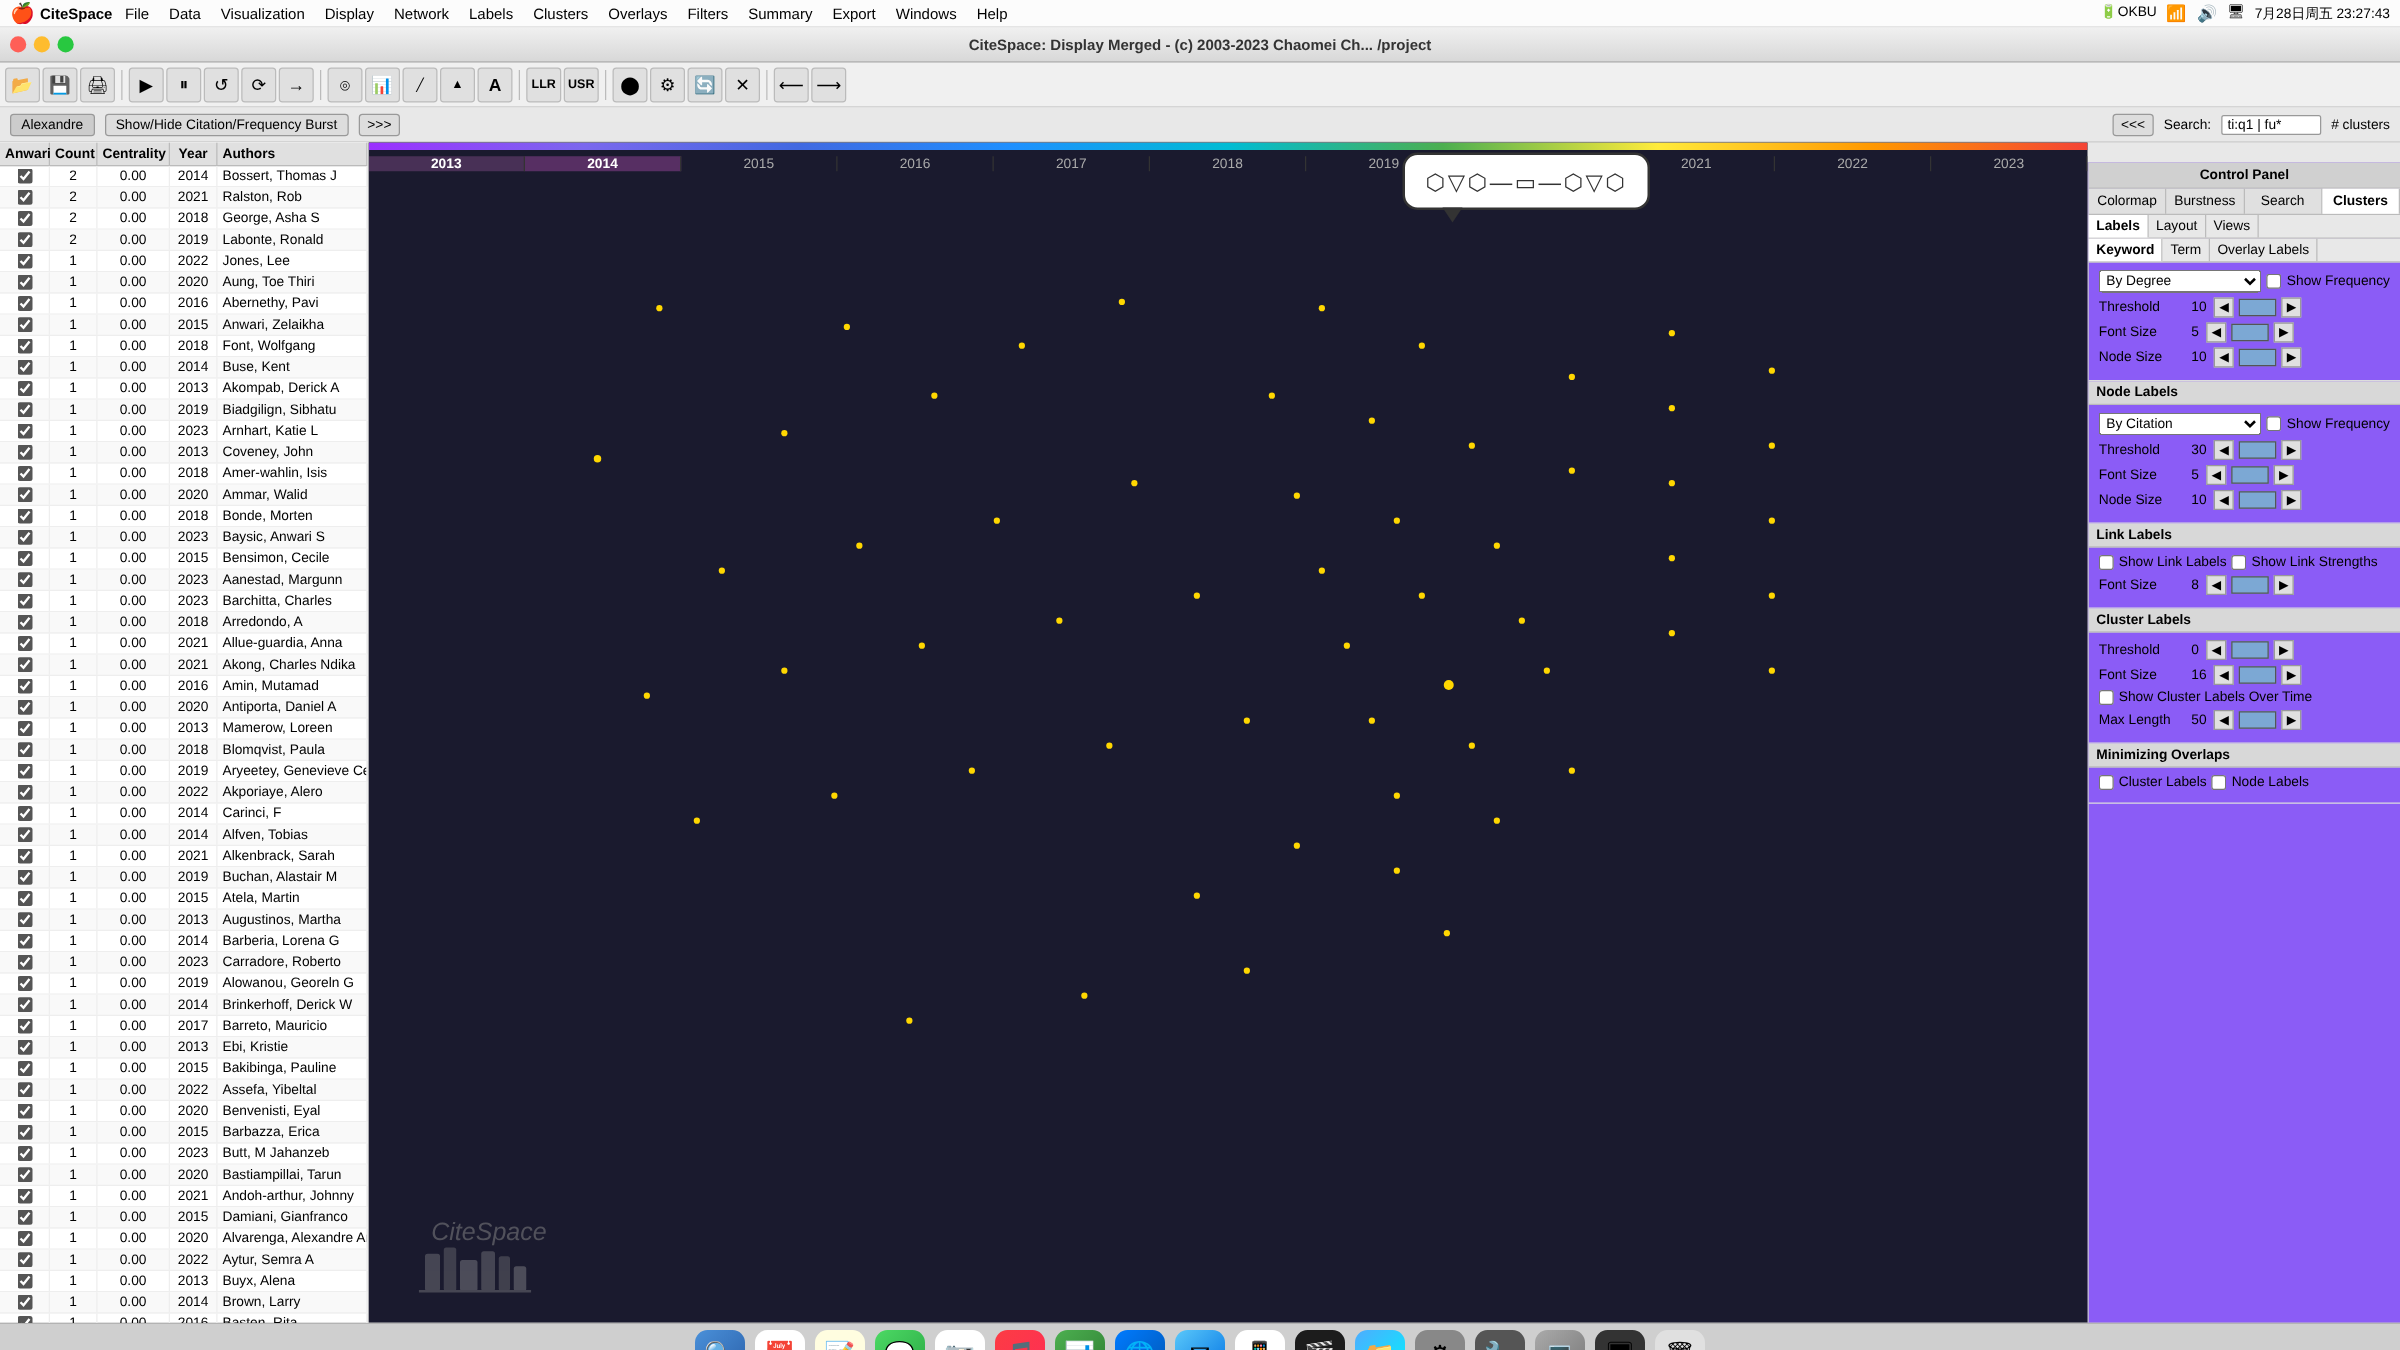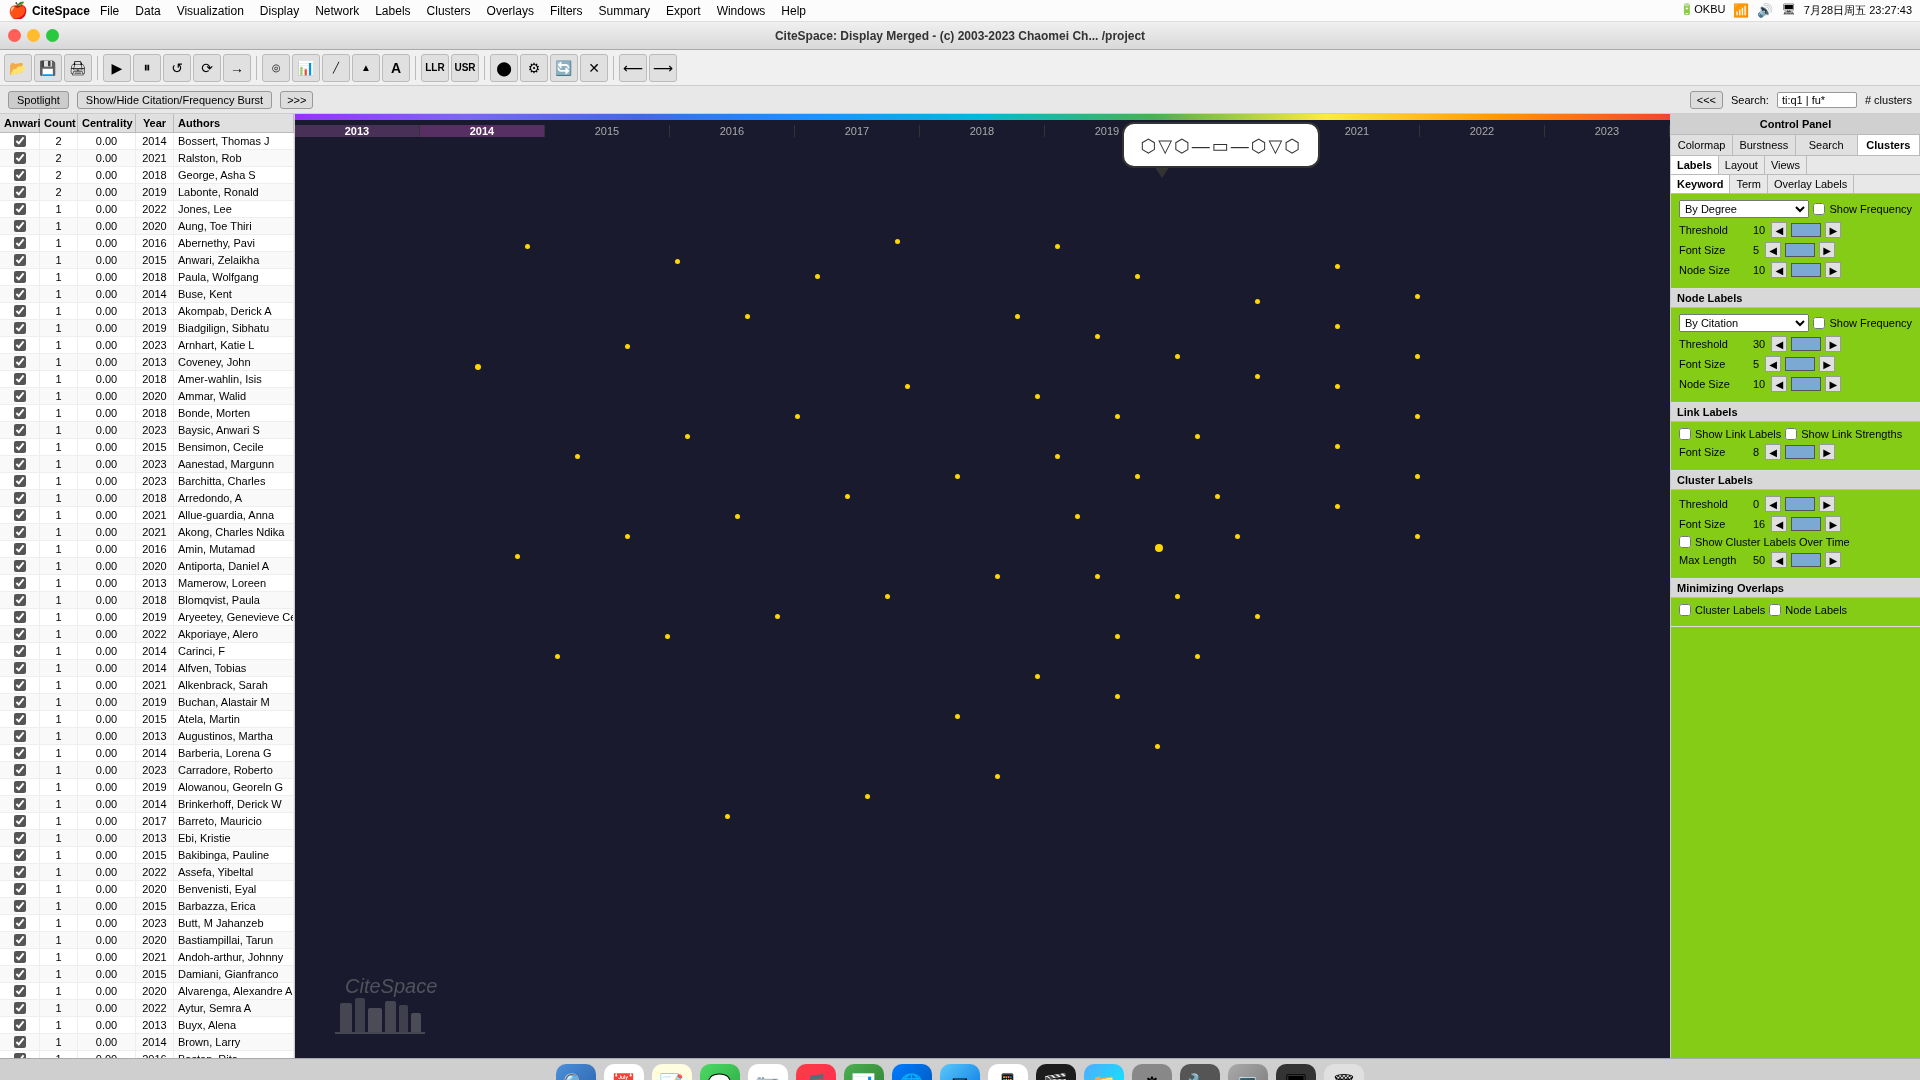--- a/index.html
+++ b/index.html
@@ -184,25 +184,26 @@
       border-radius: 2px;
       padding: 1px 4px;
       font-size: 11px;
       width: 80px;
     }
     .clusters-label { font-size: 11px; }
 
     
     #right-panel {
       width: 250px;
-      background: #84cc16;
+      background: #8b5cf6;
       border-left: 1px solid #ccc;
       display: flex;
       flex-direction: column;
       font-size: 11px;
+      margin-top: 16px;
     }
     #control-panel-title {
       background: #d0d0d0;
       text-align: center;
       padding: 4px;
       font-weight: bold;
       border-bottom: 1px solid #bbb;
     }
     .cp-tabs {
       display: flex;
@@ -367,21 +368,21 @@
   <button class="tb-btn">⬤</button>
   <button class="tb-btn">⚙</button>
   <button class="tb-btn">🔄</button>
   <button class="tb-btn">✕</button>
   <div class="tb-separator"></div>
   <button class="tb-btn">⟵</button>
   <button class="tb-btn">⟶</button>
 </div>
 
 <div id="top-controls">
-  <button class="spotlight-btn">Spotlight</button>
+  <button class="spotlight-btn">Alexandre</button>
   <button class="citation-freq-btn">Show/Hide Citation/Frequency Burst</button>
   <button class="nav-btn">&gt;&gt;&gt;</button>
   <div style="flex:1;"></div>
   <button class="nav-btn">&lt;&lt;&lt;</button>
   <span class="search-label">Search:</span>
   <input class="search-input" value="ti:q1 | fu*" style="">
   <span class="clusters-label"># clusters</span>
 </div>
 
 <div id="main-layout">
@@ -468,21 +469,21 @@
       <div class="td-cell col-year" style="text-align:center;">2015</div>
       <div class="td-cell col-authors">Anwari, Zelaikha</div>
     </div>
         <div class="table-row">
       <div class="td-cell col-visible checkbox-cell">
         <input type="checkbox" class="mini-checkbox" checked="" style="">
       </div>
       <div class="td-cell col-count" style="text-align:center;">1</div>
       <div class="td-cell col-centrality" style="text-align:center;">0.00</div>
       <div class="td-cell col-year" style="text-align:center;">2018</div>
-      <div class="td-cell col-authors">Paula, Wolfgang</div>
+      <div class="td-cell col-authors">Font, Wolfgang</div>
     </div>
         <div class="table-row">
       <div class="td-cell col-visible checkbox-cell">
         <input type="checkbox" class="mini-checkbox" checked="" style="">
       </div>
       <div class="td-cell col-count" style="text-align:center;">1</div>
       <div class="td-cell col-centrality" style="text-align:center;">0.00</div>
       <div class="td-cell col-year" style="text-align:center;">2014</div>
       <div class="td-cell col-authors">Buse, Kent</div>
     </div>

